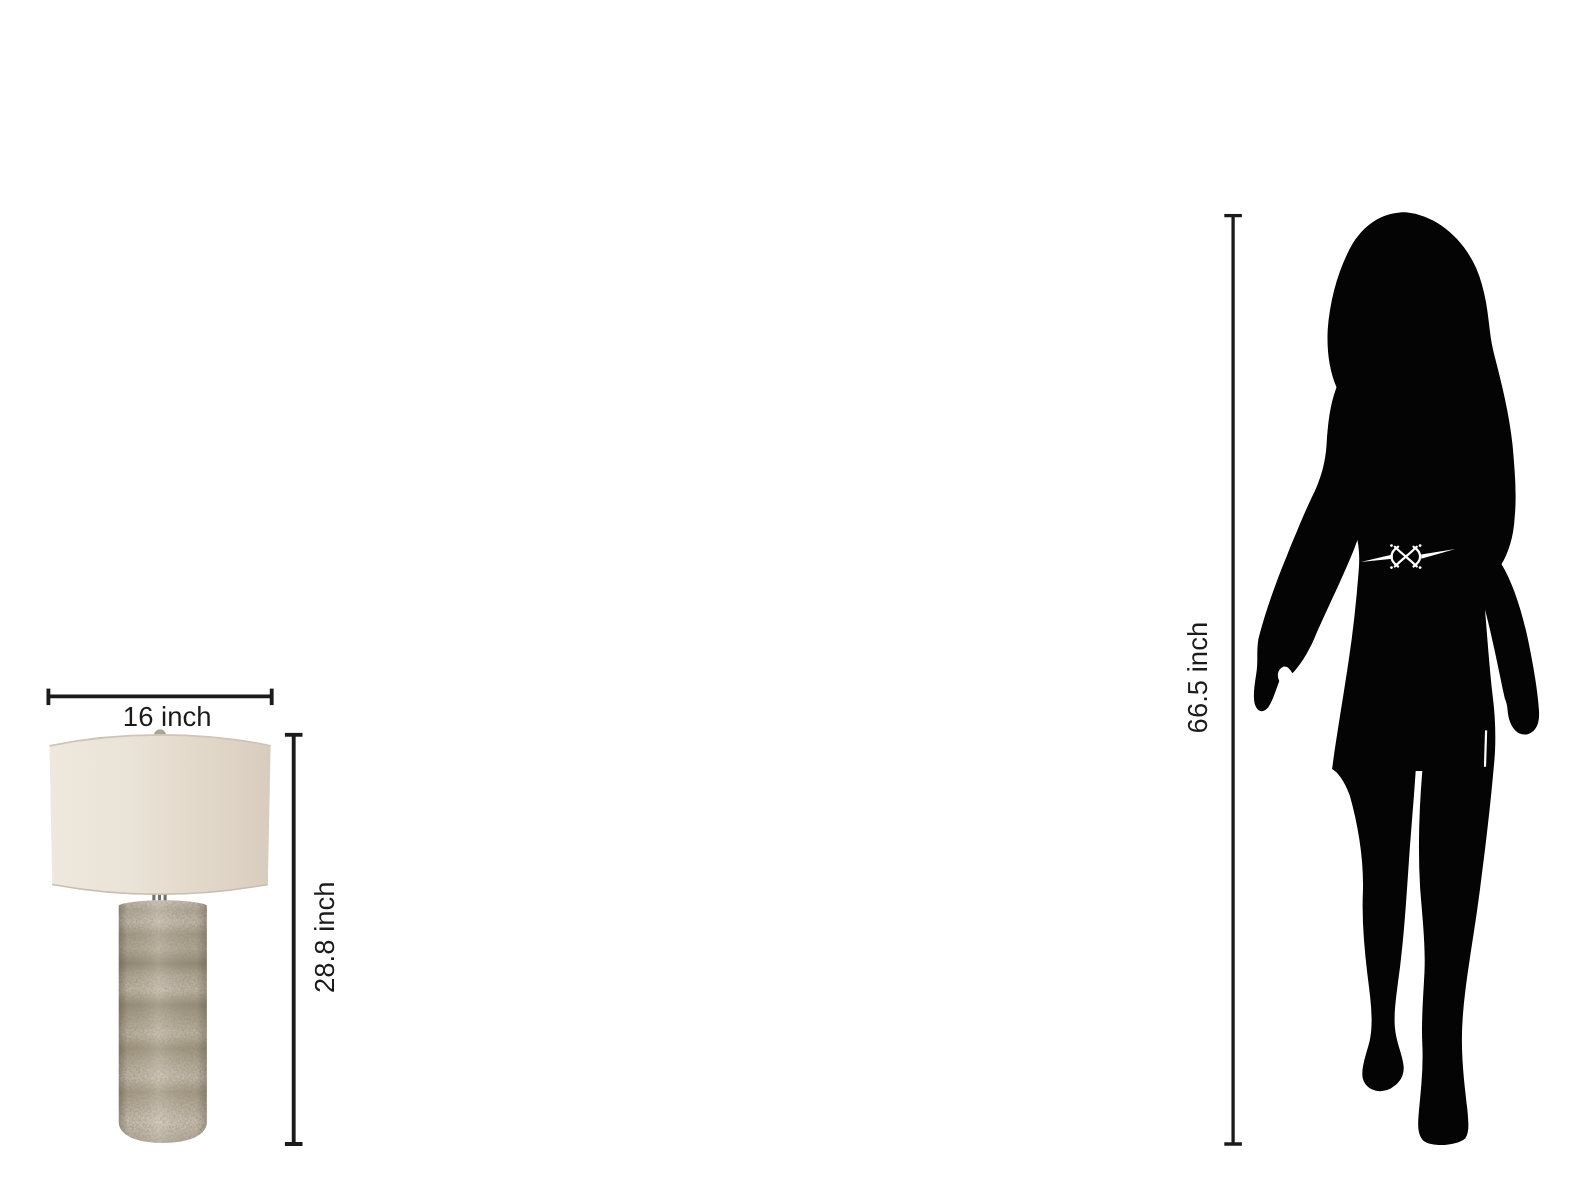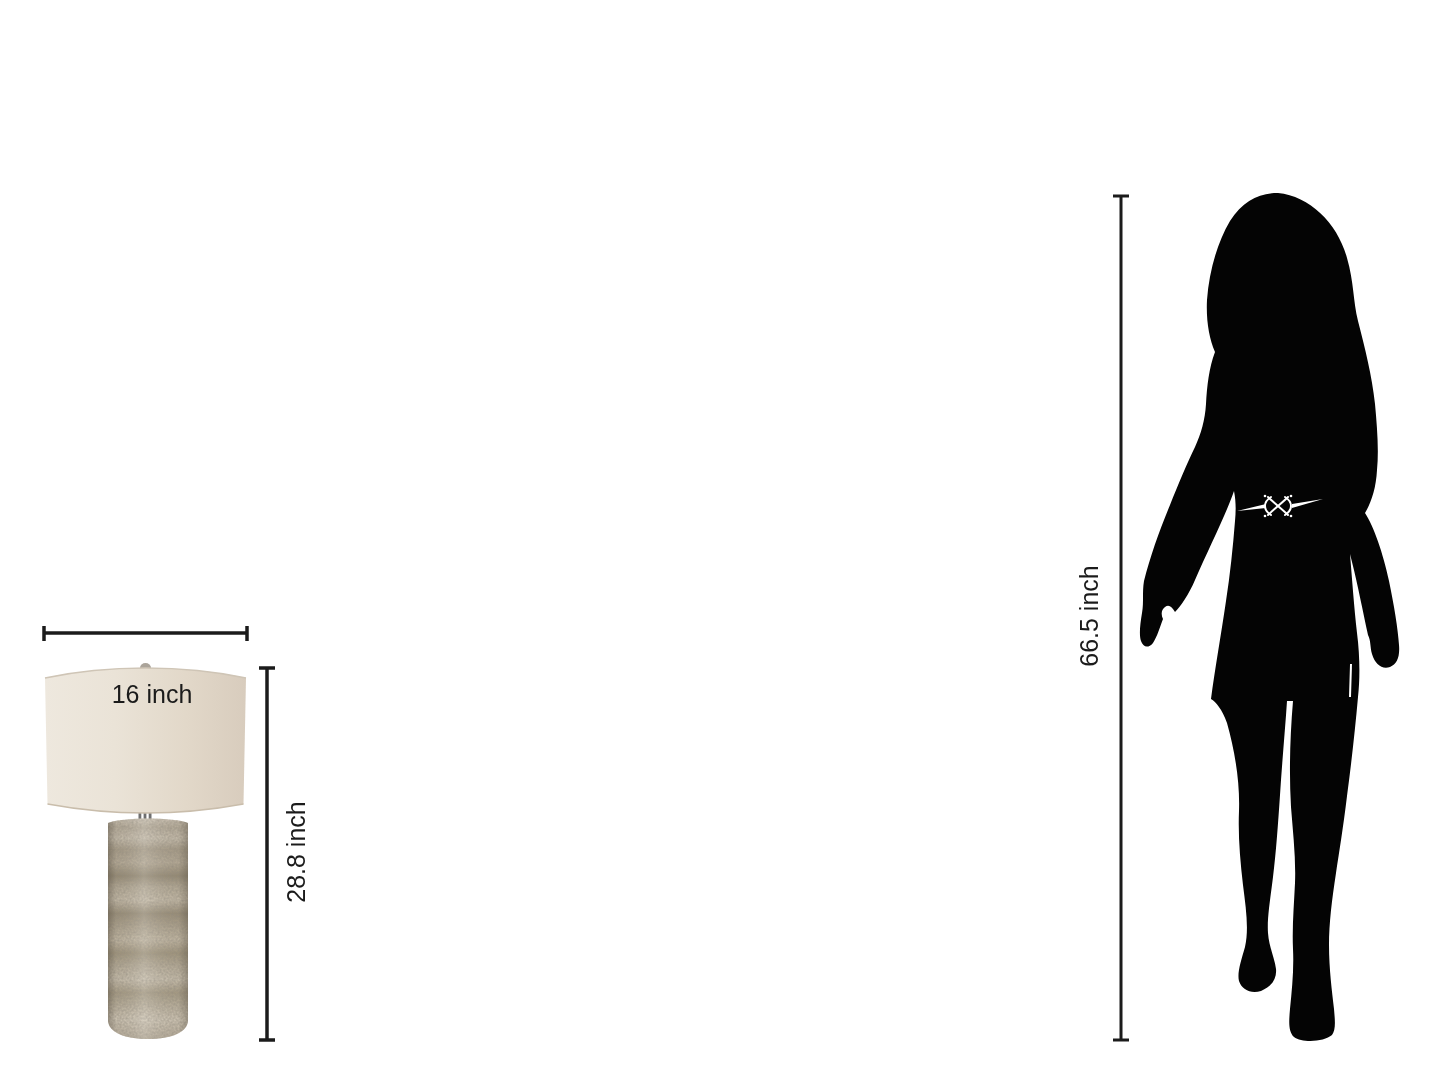--- a/index.html
+++ b/index.html
@@ -16,21 +16,21 @@
     color:#1b1b1b;
     font-size:25px;
     line-height:28px;
     text-align:center;
     white-space:nowrap;
   }
   .dim-label.vertical{
     transform:rotate(-90deg);
     transform-origin:center center;
   }
-  #lamp-width-label{left:44px;top:638px;width:216px;margin-top:42px;}
+  #lamp-width-label{left:44px;top:638px;width:216px;}
   #lamp-height-label{left:226px;top:838px;width:140px;}
   #person-height-label{left:1019px;top:602px;width:140px;}
 </style>
 </head>
 <body>
 
 <div id="canvas">
 
   <svg id="scene" width="1445" height="1084" viewBox="0 0 1445 1084" xmlns="http://www.w3.org/2000/svg">
     <defs>

